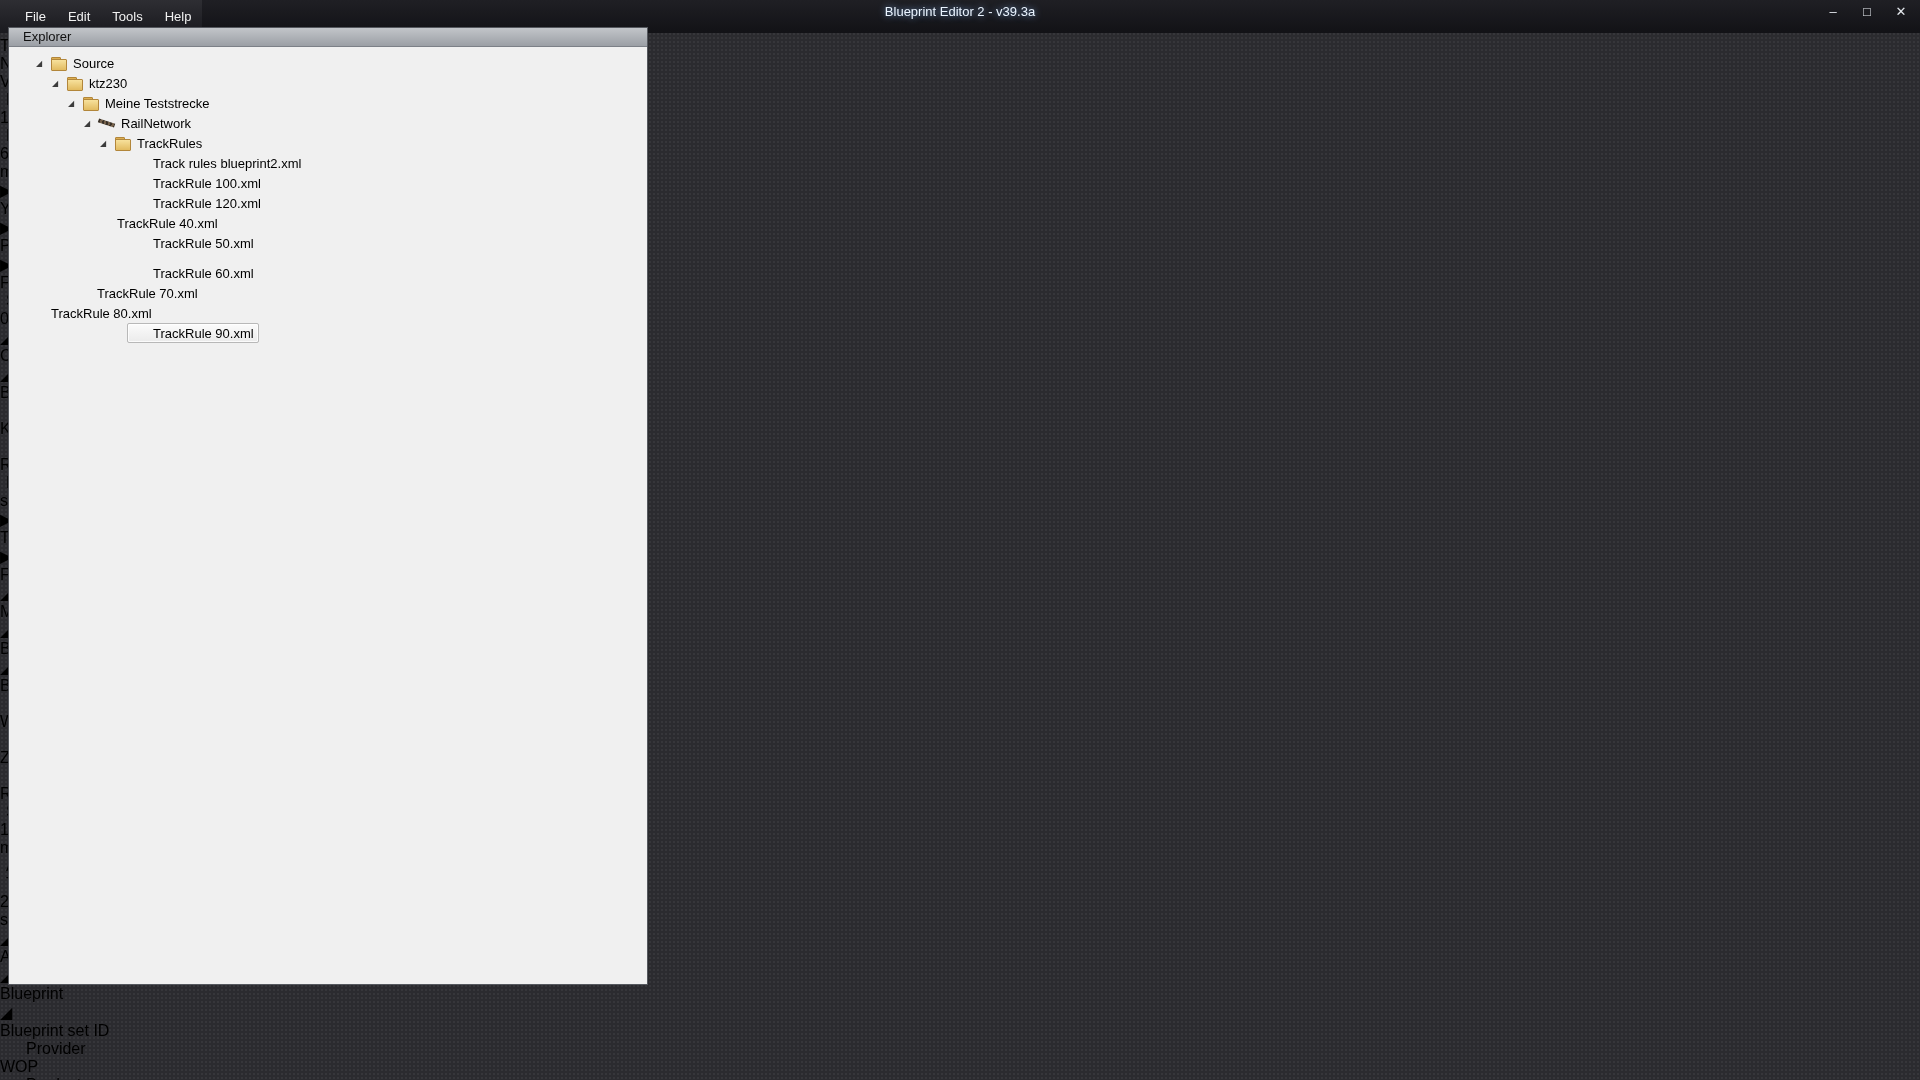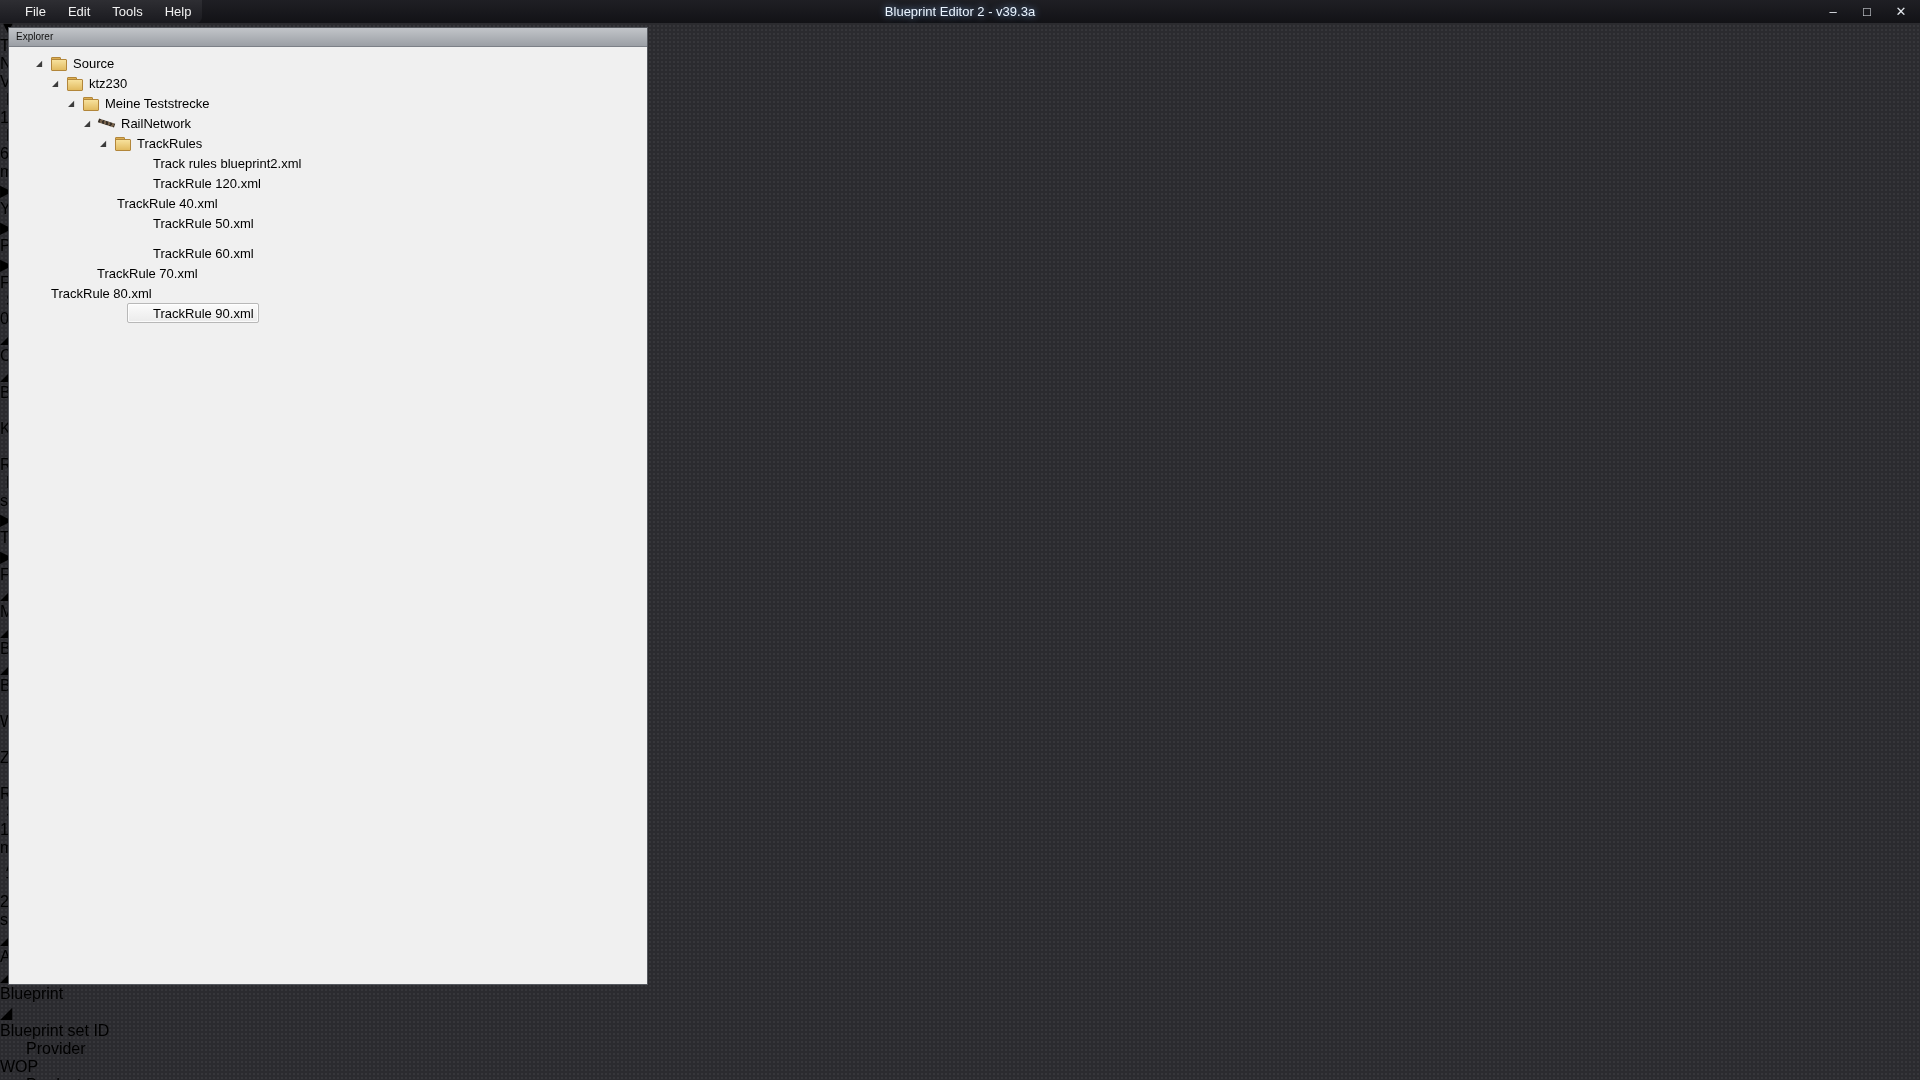--- a/index.html
+++ b/index.html
@@ -2,29 +2,29 @@
 <html><head>
 <meta charset="utf-8">
 <style>
   html,body{margin:0;padding:0;background:#000;}
   *{box-sizing:border-box;font-family:"Liberation Sans",sans-serif;}
   .stage{position:relative;width:1920px;height:1080px;overflow:hidden;
     background-color:#2b2b2f;
     background-image:radial-gradient(rgba(255,255,255,.05) 1px,transparent 1.2px);
     background-size:4px 4px;}
   
-  .titlebar{position:absolute;left:0;top:0;width:1920px;height:23px;background:linear-gradient(180deg,#1f1f24,#121216);display:flex;align-items:center;}
+  .titlebar{position:absolute;left:0;top:0;width:1920px;height:33px;background:linear-gradient(180deg,#1f1f24,#121216);display:flex;align-items:center;}
   .menubar{display:flex;align-items:center;height:100%;padding-left:14px;background:linear-gradient(180deg,#2e2e33,#1a1a1f);border-radius:0 0 6px 0;}
   .menu-item{color:#f2f2f2;font-size:13px;padding:0 11px;line-height:23px;cursor:default;}
   .win-title{position:absolute;left:0;right:0;top:0;text-align:center;line-height:23px;font-size:13px;color:#eaf4ff;text-shadow:0 0 7px rgba(140,190,255,.8);pointer-events:none;}
   .win-controls{position:absolute;right:10px;top:0;height:23px;display:flex;align-items:center;gap:16px;}
   .win-btn{color:#e3e7ec;font-size:13px;line-height:23px;width:18px;text-align:center;}
   
   .explorer{position:absolute;left:8px;top:27px;width:640px;height:958px;border:1px solid #55585e;background:#f0f0f0;display:flex;flex-direction:column;}
-  .panel-header{height:19px;background:linear-gradient(180deg,#c2c5c9,#9b9fa5);border-bottom:1px solid #7c8087;color:#111;font-size:10px;line-height:18px;padding-left:7px;flex:0 0 auto;}
+  .panel-header{height:19px;background:linear-gradient(180deg,#c2c5c9,#9b9fa5);border-bottom:1px solid #7c8087;color:#111;font-size:13px;line-height:18px;padding-left:14px;flex:0 0 auto;}
   .tree{flex:1;overflow:hidden;padding-top:6px;}
   .tree-row{display:flex;align-items:center;height:20px;font-size:13px;color:#000;}
   .tree-arrow{width:16px;flex:0 0 16px;font-size:8px;color:#3c3c3c;text-align:center;}
   .item-box{display:inline-flex;align-items:center;padding:1px 4px 1px 2px;border:1px solid transparent;border-radius:2px;}
   .item-box.selected{background:linear-gradient(180deg,#fbfbfb,#ebebeb);border-color:#b8b8b8;box-shadow:inset 0 0 0 1px rgba(255,255,255,.8);justify-content:space-between;}
   .ticon{width:17px;height:16px;position:relative;flex:0 0 17px;margin-right:6px;}
   .ticon.folder::before{content:"";position:absolute;left:1px;top:2px;width:8px;height:5px;background:#dcae52;border:1px solid #b2863a;border-radius:1px;}
   .ticon.folder::after{content:"";position:absolute;left:1px;top:4px;width:14px;height:10px;background:linear-gradient(180deg,#f7e19c,#e2bb60);border:1px solid #b2863a;border-radius:1px;}
   .ticon.rail::before{content:"";position:absolute;left:0;top:6px;width:17px;height:4px;transform:rotate(18deg);background:repeating-linear-gradient(90deg,#3a3127 0 2px,#74604a 2px 4px);}
   .ticon.rail::after{content:"";position:absolute;left:0;top:6px;width:17px;height:4px;transform:rotate(-18deg);background:repeating-linear-gradient(90deg,#2e2periment;0;}
@@ -119,20 +119,27 @@
           <div class="tree-arrow"></div>
           <div class="item-box">
             <div class="ticon xml"></div>
             <div class="tree-label">Track rules blueprint2.xml</div>
           </div>
         </div>
         <div class="tree-row" style="padding-left: 102px;">
           <div class="tree-arrow"></div>
           <div class="item-box">
             <div class="ticon xml"></div>
+            <div class="tree-label">TrackRule 100.xml</div>
+          </div>
+        </div>
+        <div class="tree-row" style="padding-left: 102px;">
+          <div class="tree-arrow"></div>
+          <div class="item-box">
+            <div class="ticon xml"></div>
             <div class="tree-label">TrackRule 120.xml</div>
           </div>
         </div>
         <div class="tree-row" style="padding-left: 66px;">
           <div class="tree-arrow"></div>
           <div class="item-box">
             <div class="ticon xml"></div>
             <div class="tree-label">TrackRule 40.xml</div>
           </div>
         </div>

